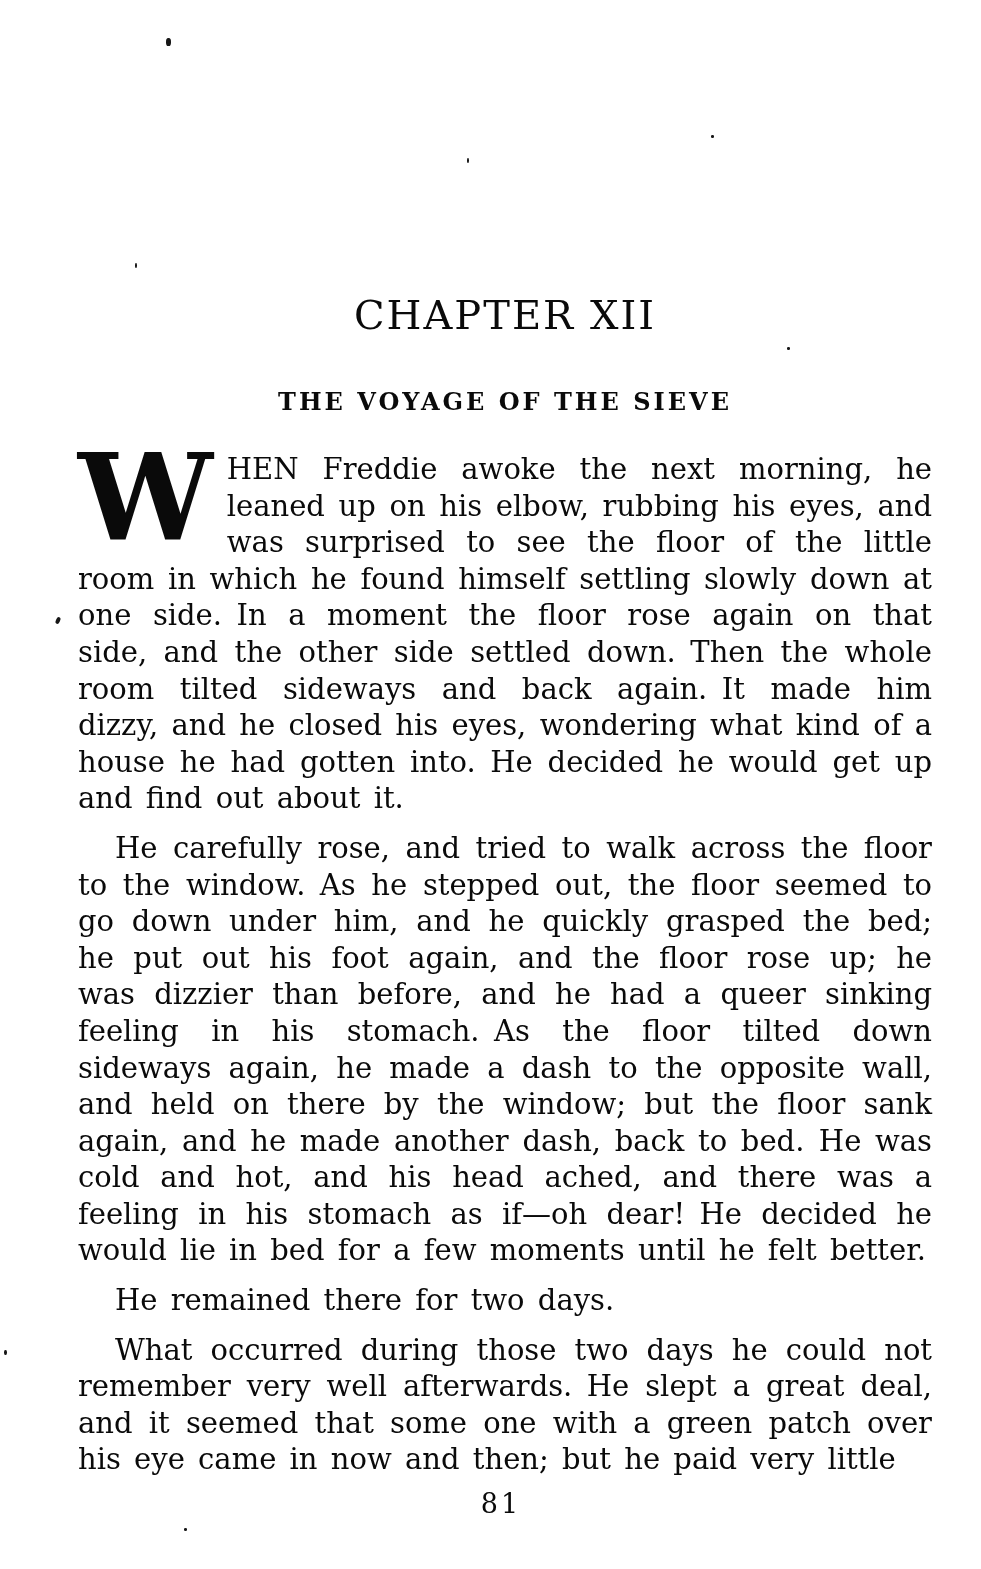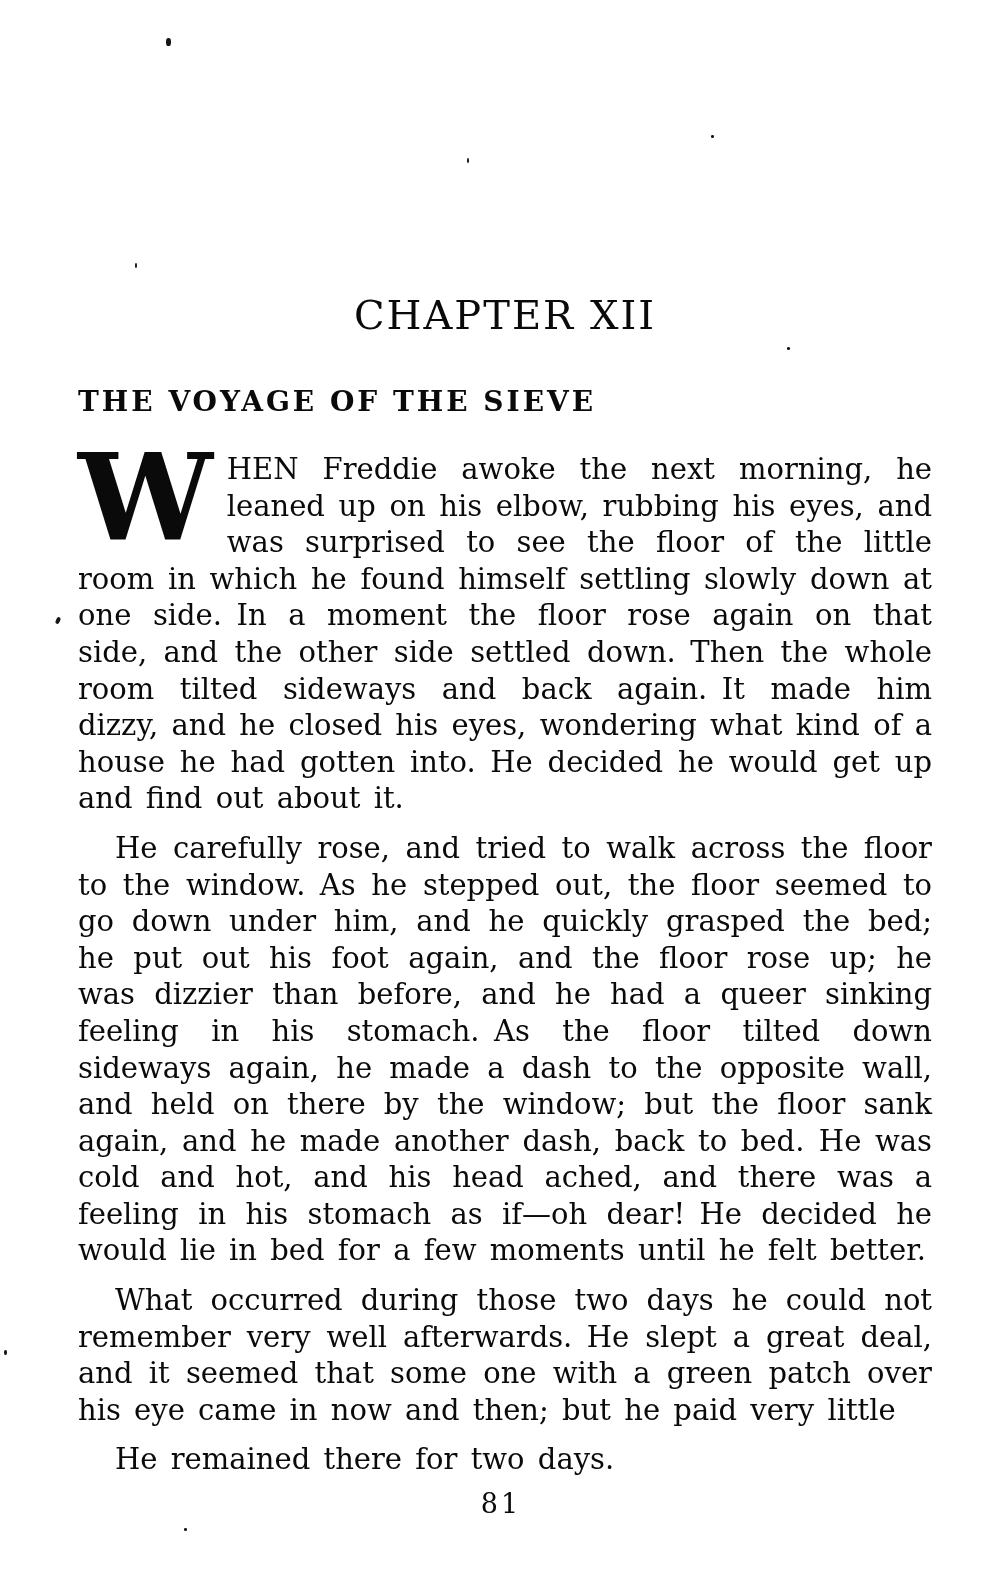--- a/index.html
+++ b/index.html
@@ -24,23 +24,24 @@
     margin: 0;
     font-size: 40px;
     font-weight: normal;
     line-height: 43px;
     text-align: center;
     letter-spacing: 2px;
     white-space: nowrap;
   }
   .chapter-subtitle {
     margin: 52px 0 0 0;
-    font-size: 28px;
+    font-size: 24px;
     font-weight: bold;
     line-height: 26px;
+    text-align: center;
     letter-spacing: 3px;
     white-space: nowrap;
   }
   .body-text {
     margin-top: 36px;
     font-size: 29px;
     line-height: 36.6px;
     text-align: justify;
     word-spacing: 0.14em;
   }
@@ -93,22 +94,22 @@
     <h1 class="chapter-title">CHAPTER XII</h1>
 
     <h2 class="chapter-subtitle">THE VOYAGE OF THE SIEVE</h2>
 
     <div class="body-text">
 
       <p><span class="dropcap">W</span><span>HEN Freddie awoke the next morning, he leaned up on his elbow, rubbing his eyes, and was surprised to see the floor of the little room in which he found himself settling slowly down at one side. In a moment the floor rose again on that side, and the other side settled down. Then the whole room tilted sideways and back again. It made him dizzy, and he closed his eyes, wondering what kind of a house he had gotten into. He decided he would get up and find out about it.</span></p>
 
       <p class="indent">He carefully rose, and tried to walk across the floor to the window. As he stepped out, the floor seemed to go down under him, and he quickly grasped the bed; he put out his foot again, and the floor rose up; he was dizzier than before, and he had a queer sinking feeling in his stomach. As the floor tilted down sideways again, he made a dash to the opposite wall, and held on there by the window; but the floor sank again, and he made another dash, back to bed. He was cold and hot, and his head ached, and there was a feeling in his stomach as if—oh dear! He decided he would lie in bed for a few moments until he felt better.</p>
 
+      <p class="indent">He remained there for two days.</p>
+
       <p class="indent">What occurred during those two days he could not remember very well afterwards. He slept a great deal, and it seemed that some one with a green patch over his eye came in now and then; but he paid very little</p>
-
-      <p class="indent">He remained there for two days.</p>
 
     </div>
   </div>
 
   <div class="folio">81</div>
 
 </div>
 
 </body></html>

